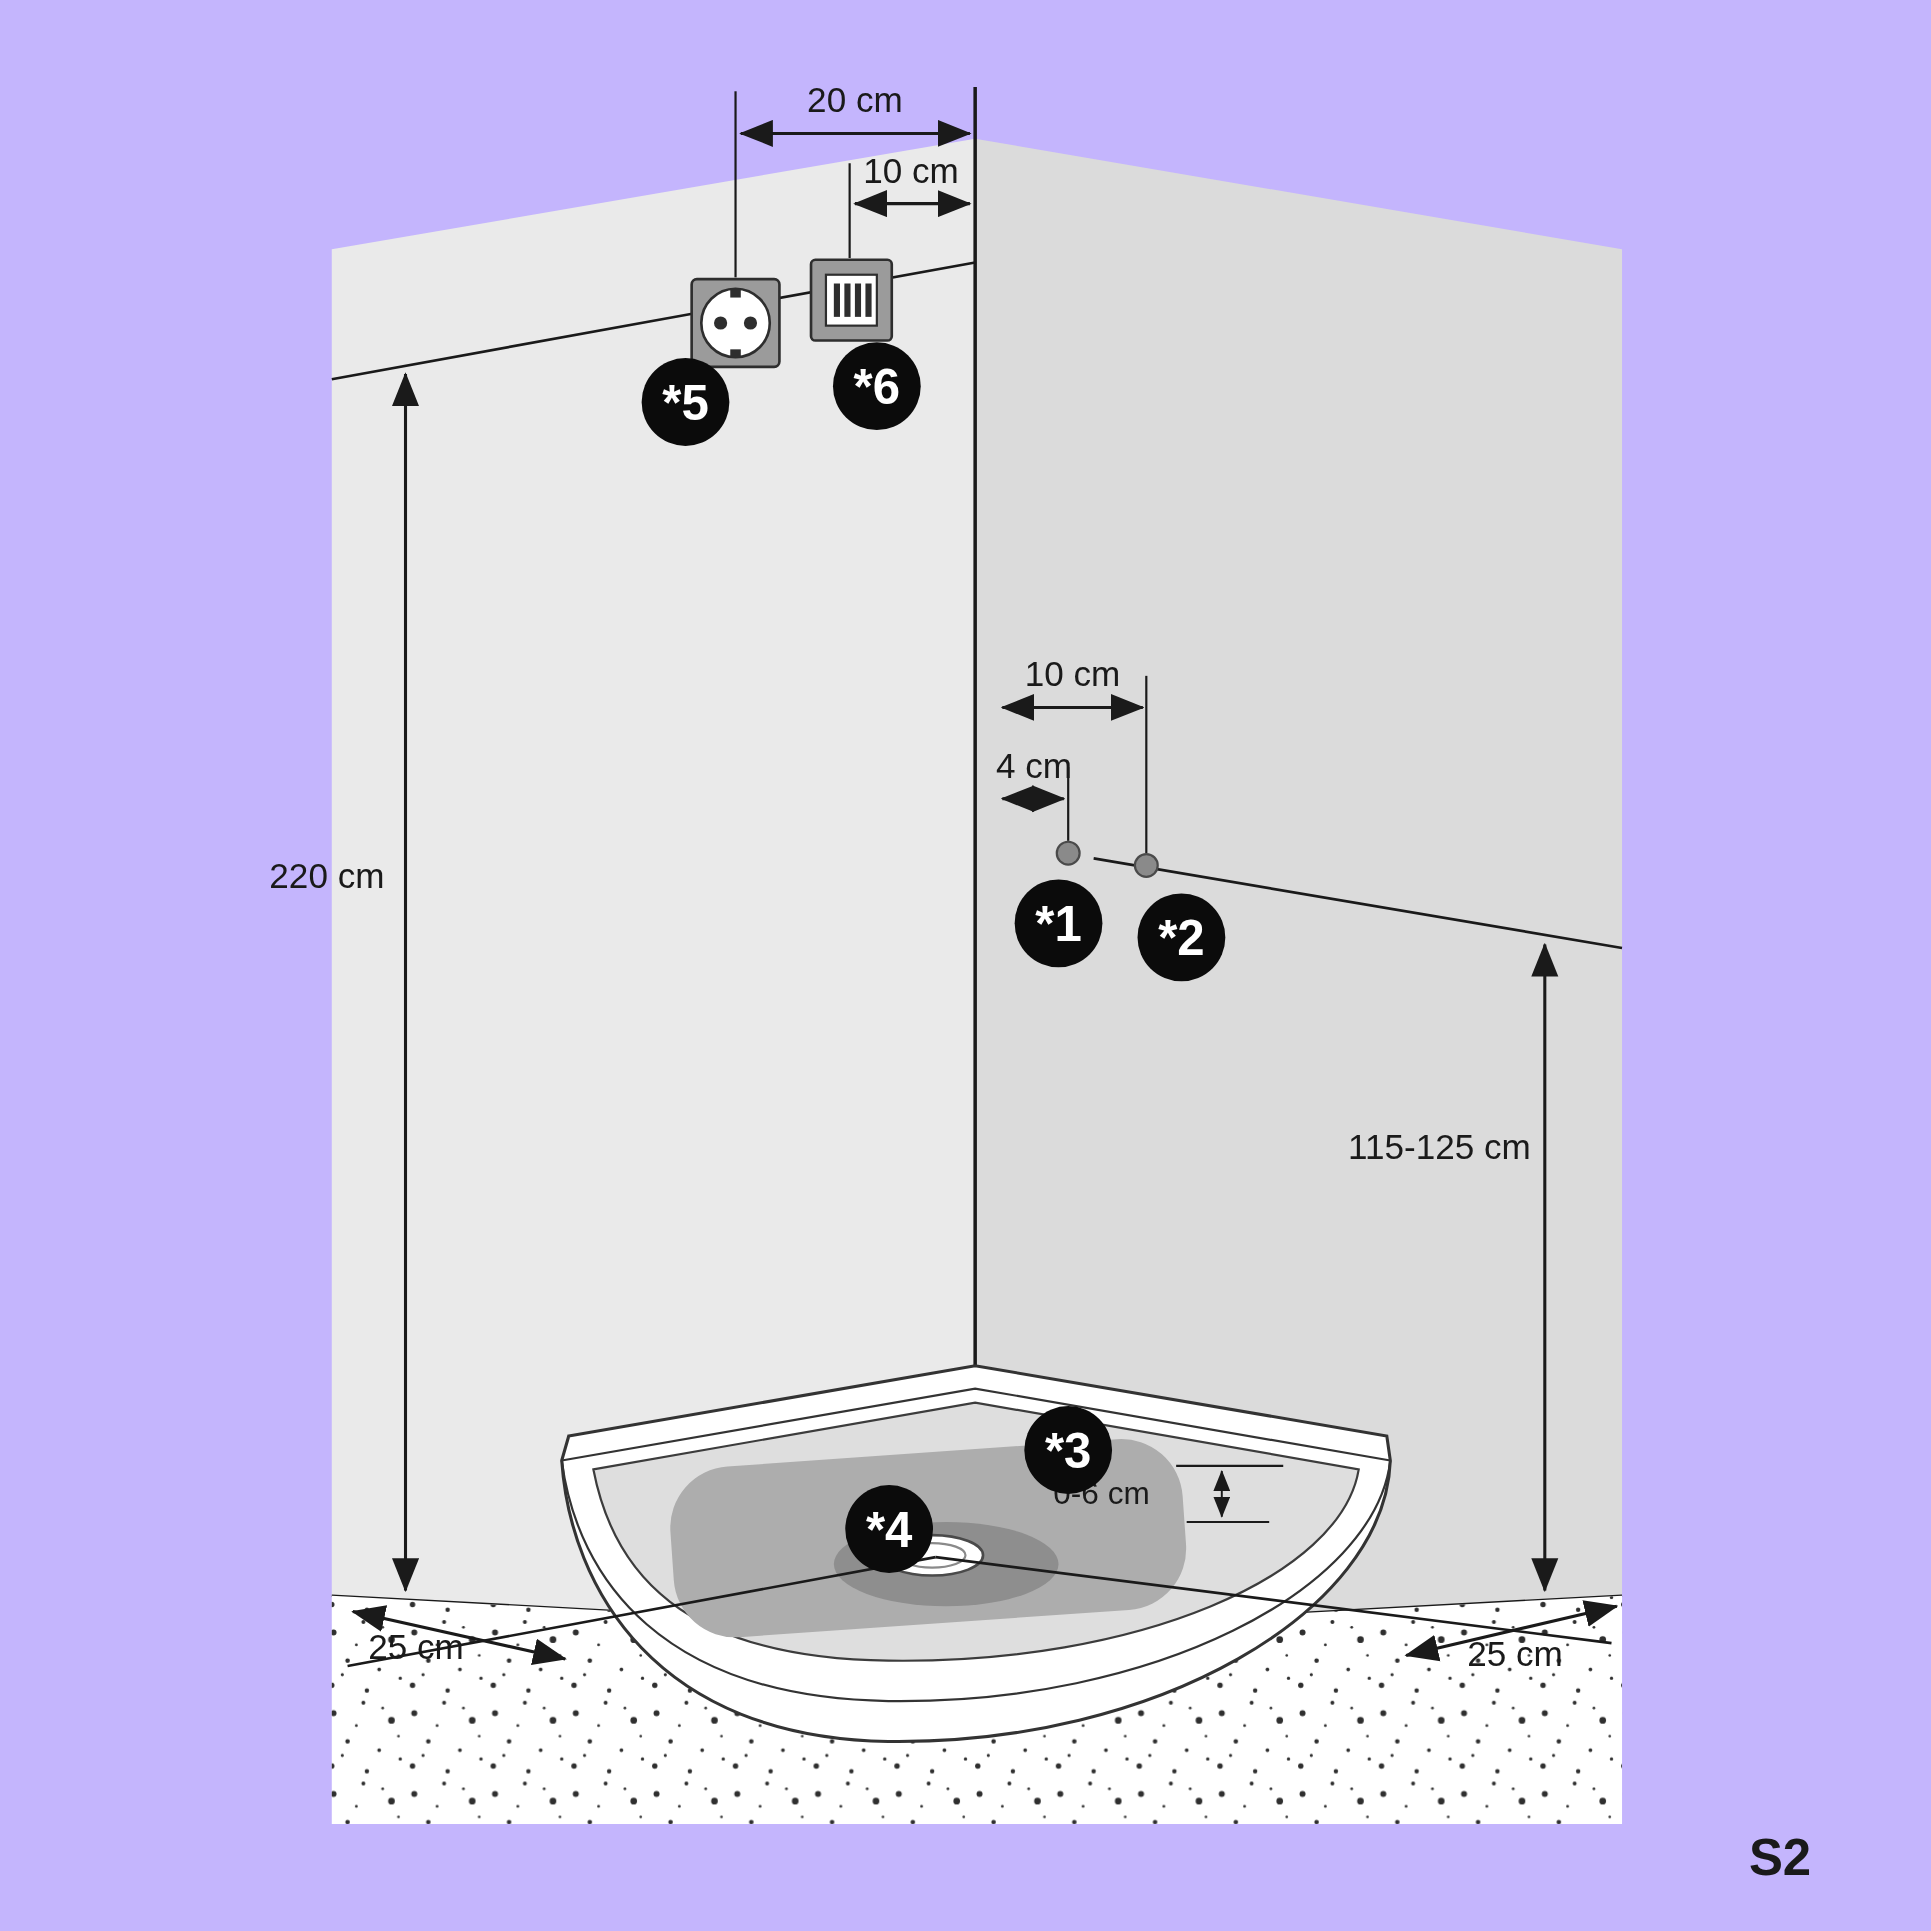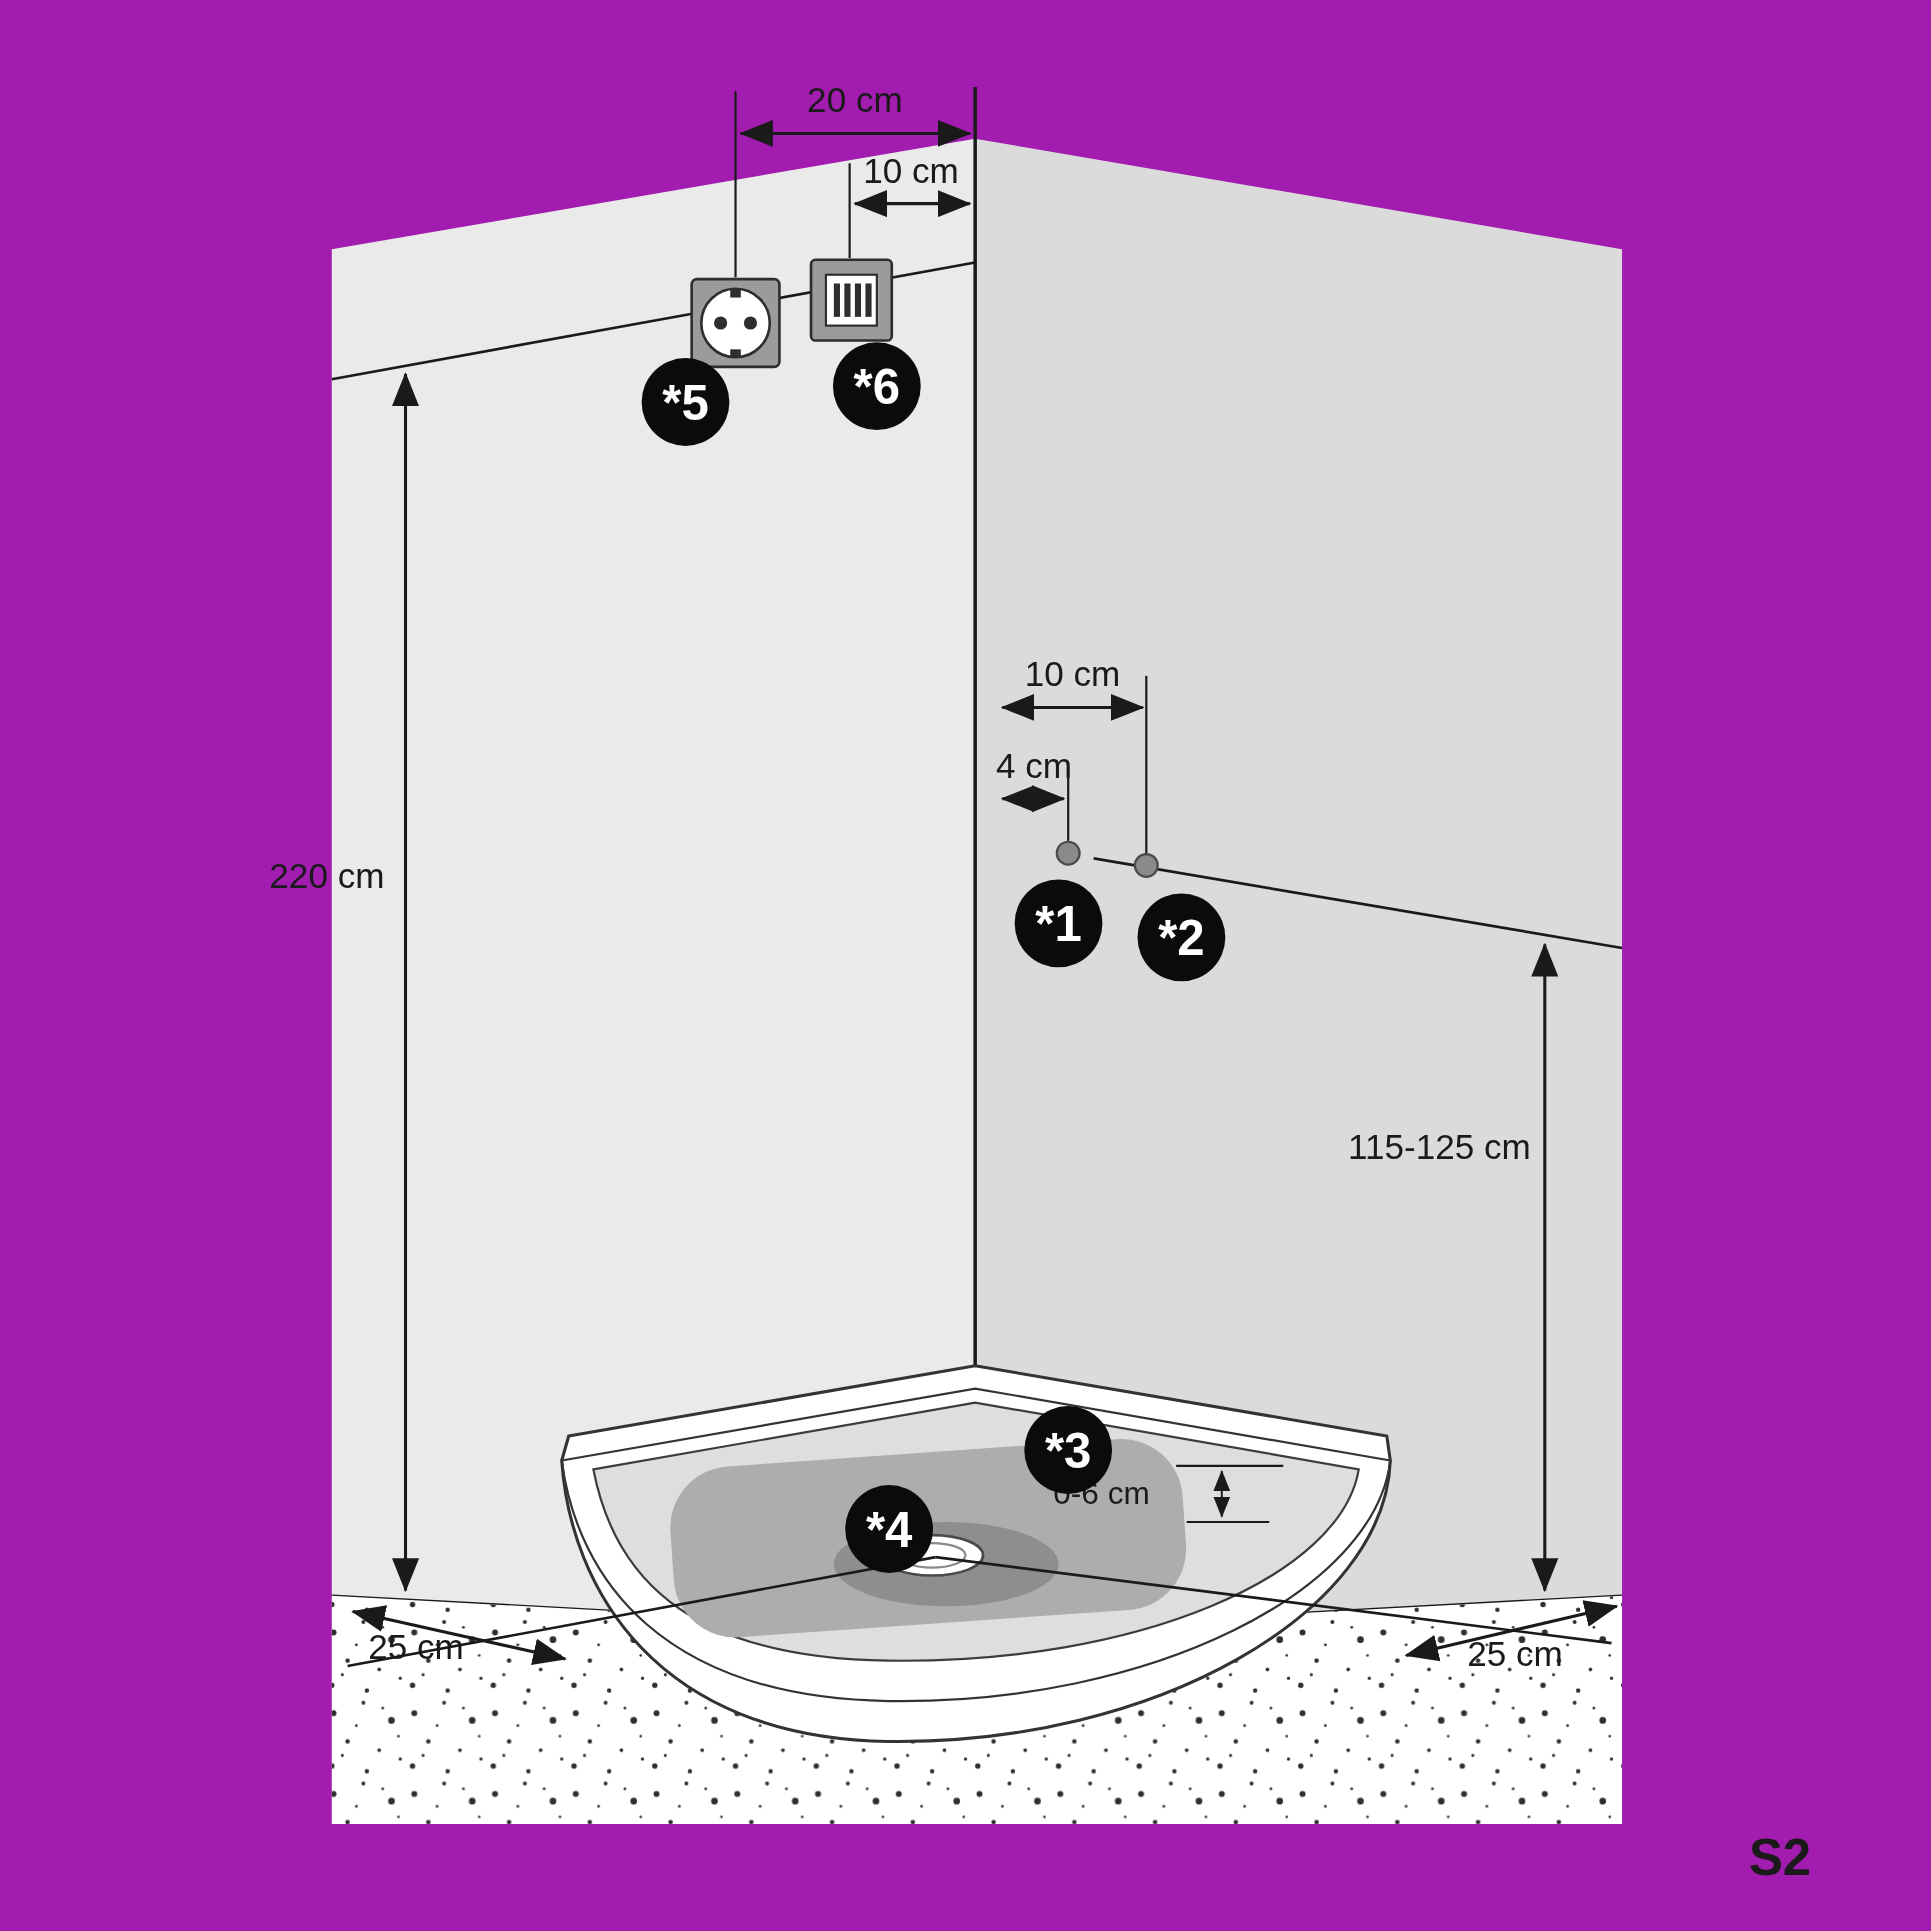--- a/index.html
+++ b/index.html
@@ -5,21 +5,21 @@
   html, body {
     margin: 0;
     padding: 0;
     background: #ffffff;
     font-family: "Liberation Sans", sans-serif;
   }
   #stage {
     position: relative;
     width: 1931px;
     height: 1931px;
-    background: #a21caf;
+    background: #c4b5fd;
     overflow: hidden;
   }
   svg { display: block; }
   text {
     font-family: "Liberation Sans", sans-serif;
     fill: #1a1a1a;
   }
   .dim-text { font-size: 40px; }
   .dim-text-small { font-size: 36px; }
   .badge-text { font-size: 56px; font-weight: bold; fill: #ffffff; }

